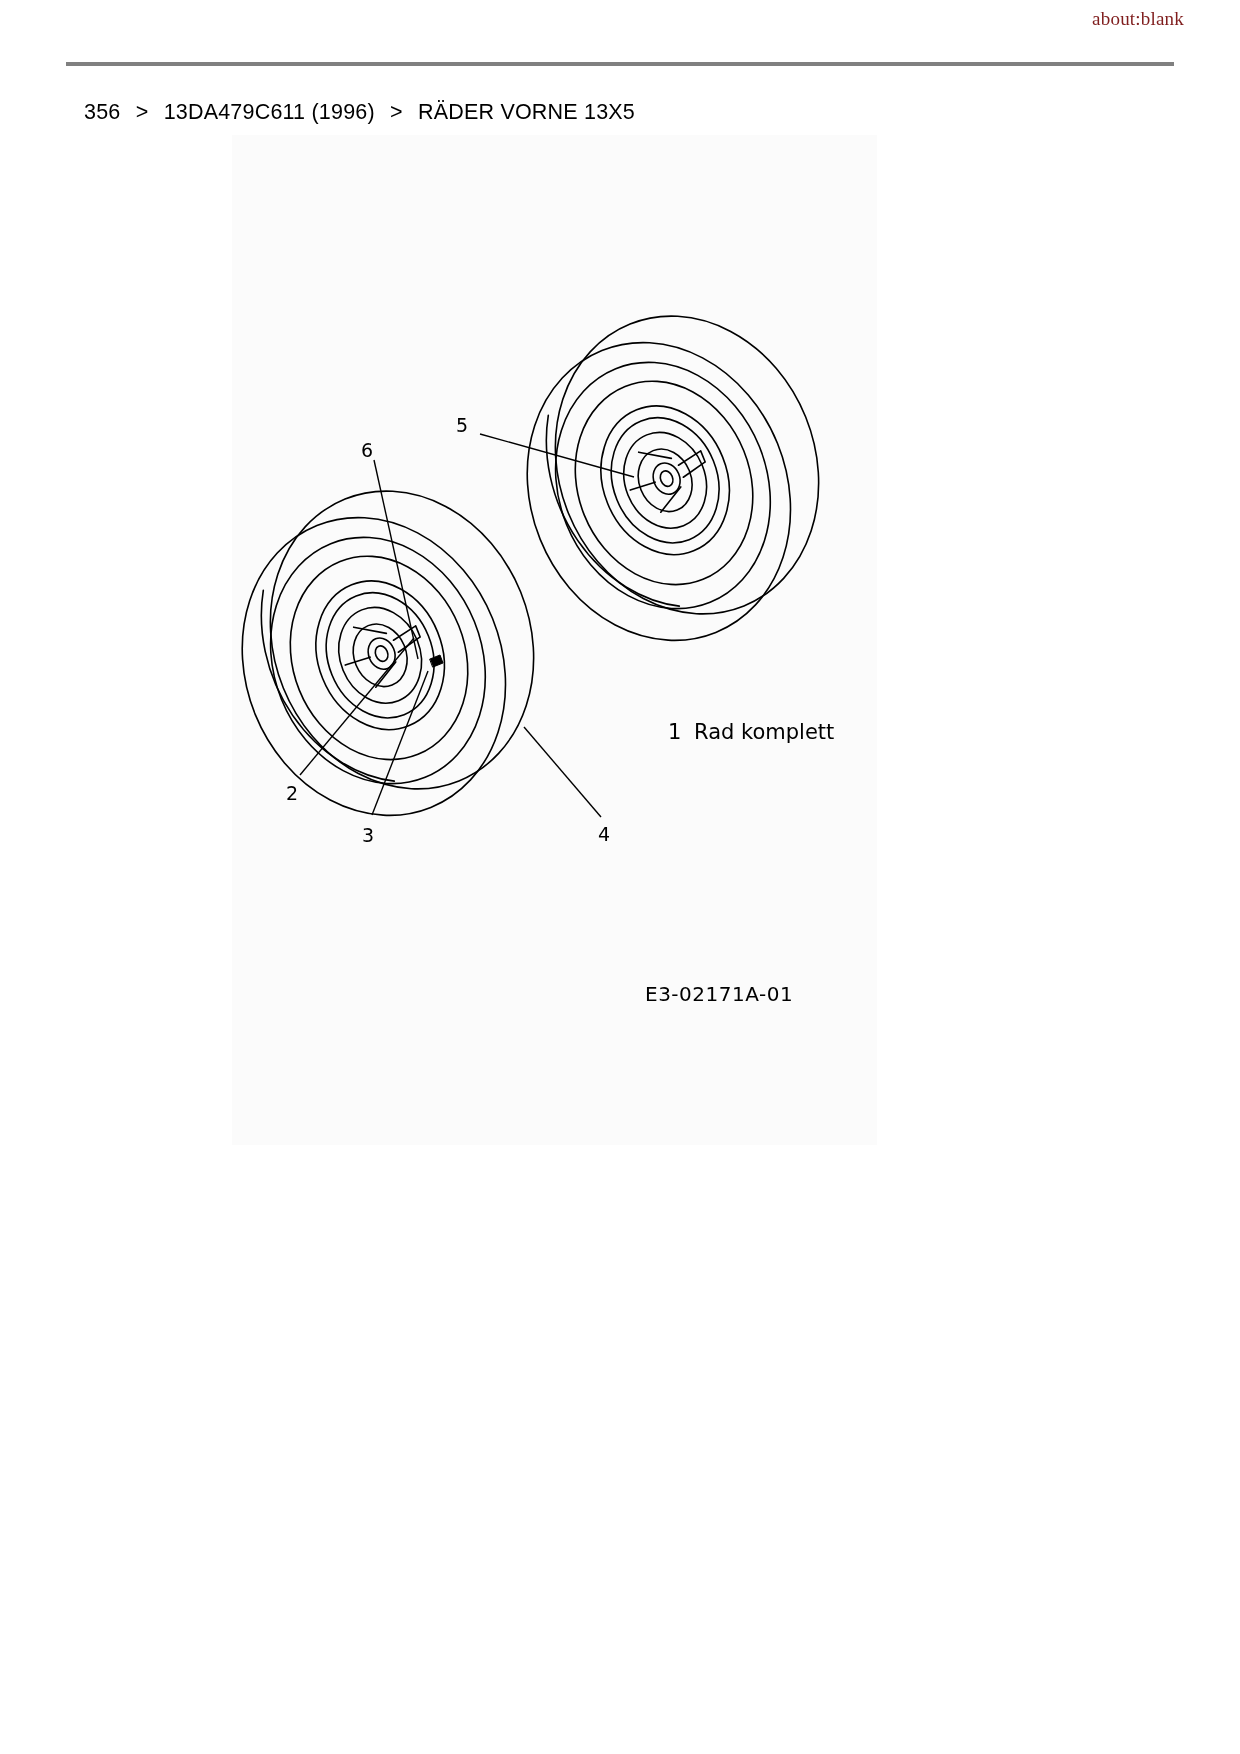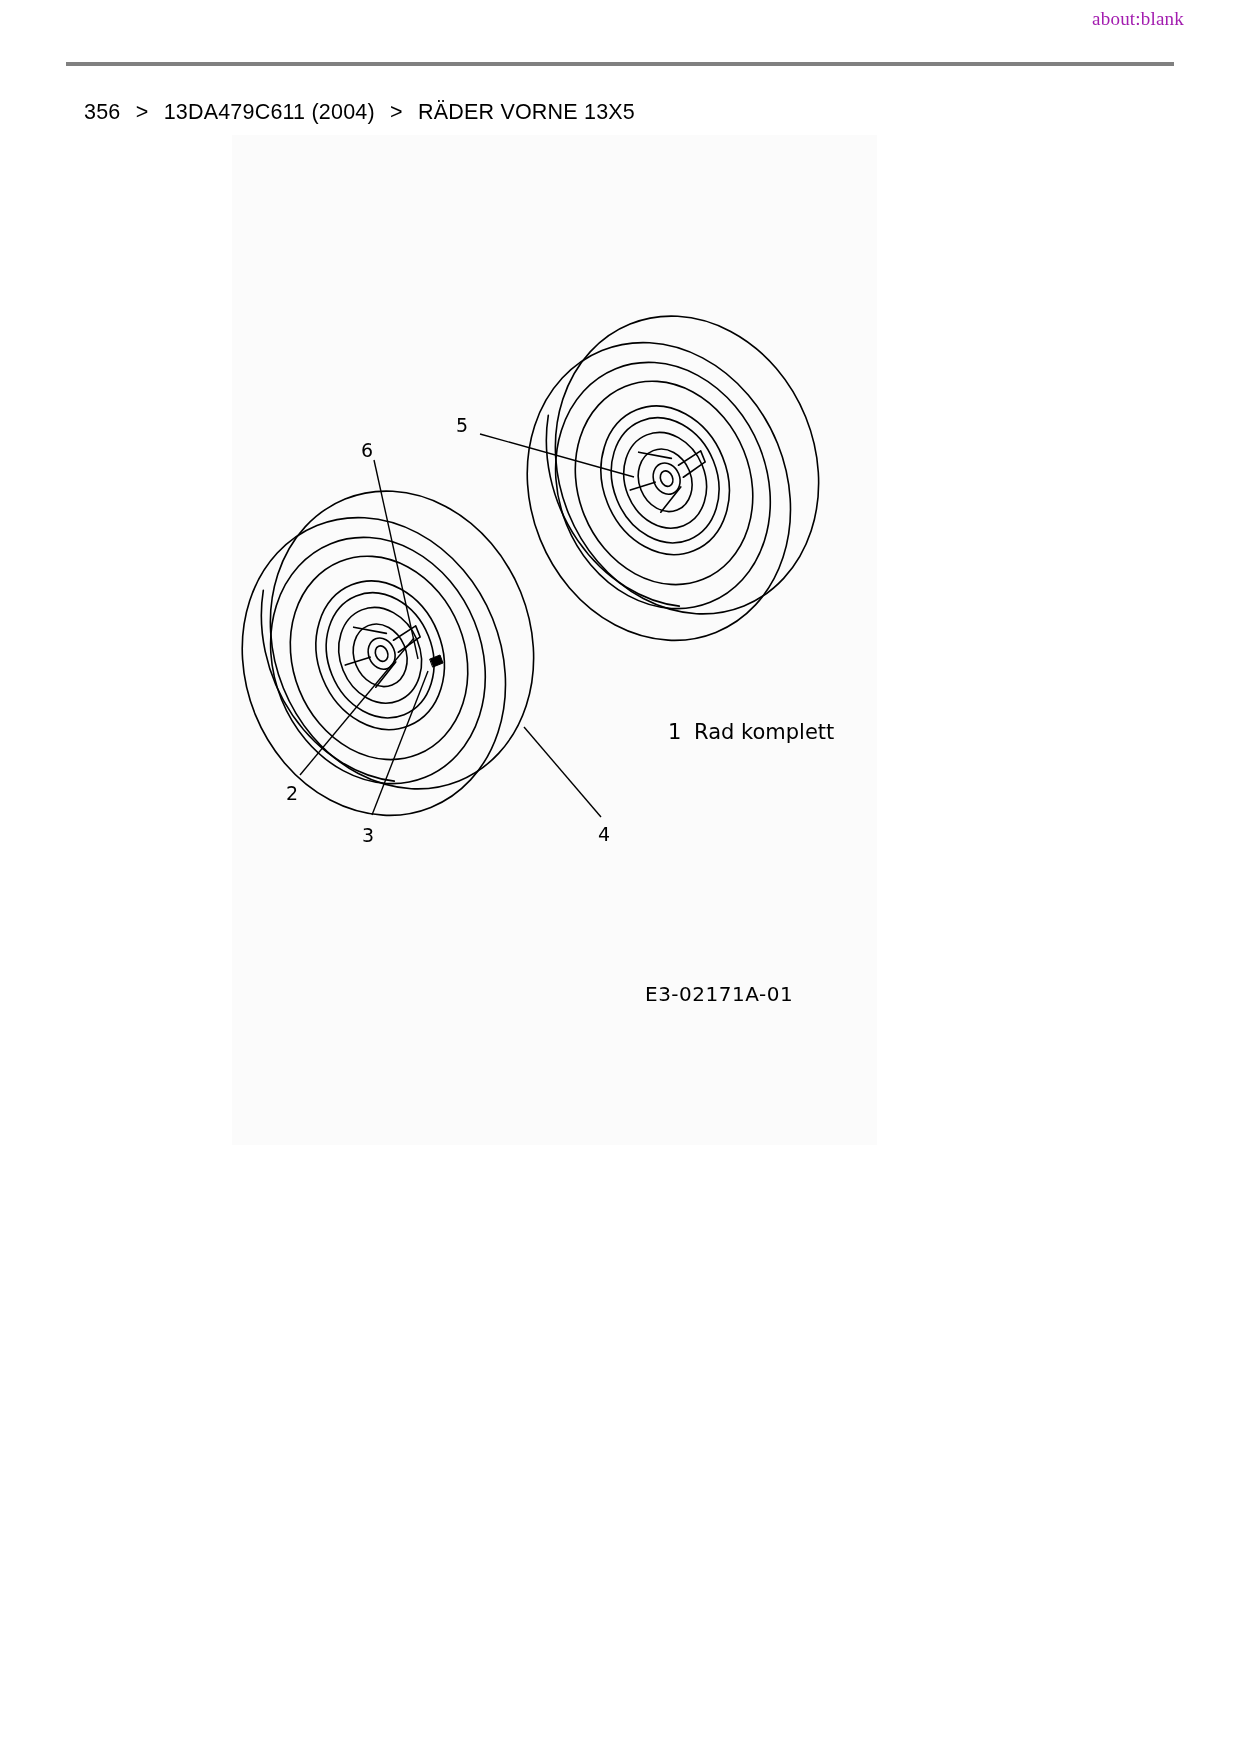--- a/index.html
+++ b/index.html
@@ -16,21 +16,21 @@
     overflow: hidden;
   }
 
   
   .print-header {
     position: absolute;
     top: 8px;
     right: 56px;
     font-family: "Liberation Serif", serif;
     font-size: 19px;
-    color: #a21caf;
+    color: #7f1d1d;
     letter-spacing: 0.2px;
   }
 
   
   .top-rule {
     position: absolute;
     top: 62px;
     left: 66px;
     width: 1108px;
     height: 4px;
@@ -91,21 +91,21 @@
 </head>
 <body>
 
 <div class="print-header">about:blank</div>
 
 <div class="top-rule"></div>
 
 <div class="breadcrumb">
   <span class="crumb">356</span>
   <span class="sep">&gt;</span>
-  <span class="crumb">13DA479C611 (2004)</span>
+  <span class="crumb">13DA479C611 (1996)</span>
   <span class="sep">&gt;</span>
   <span class="crumb">RÄDER VORNE 13X5</span>
 </div>
 
 <div class="diagram-area">
   <svg class="diagram-svg" viewBox="0 0 645 1010" xmlns="http://www.w3.org/2000/svg">
 
     <g fill="none" stroke="#000" stroke-width="1.6" stroke-linecap="round" stroke-linejoin="round">
 
       <g transform="translate(455,330)">

